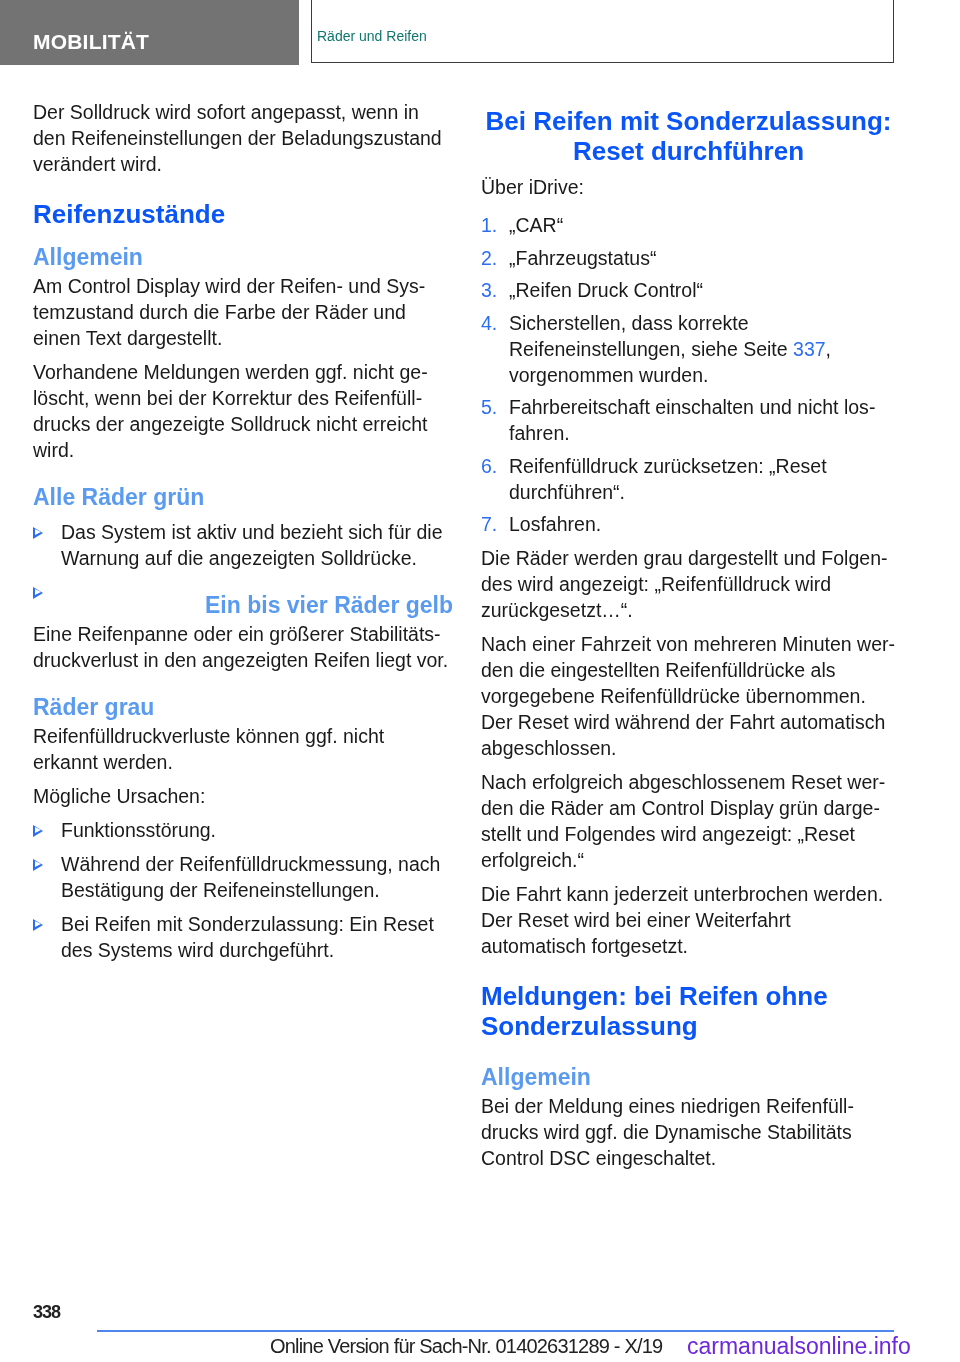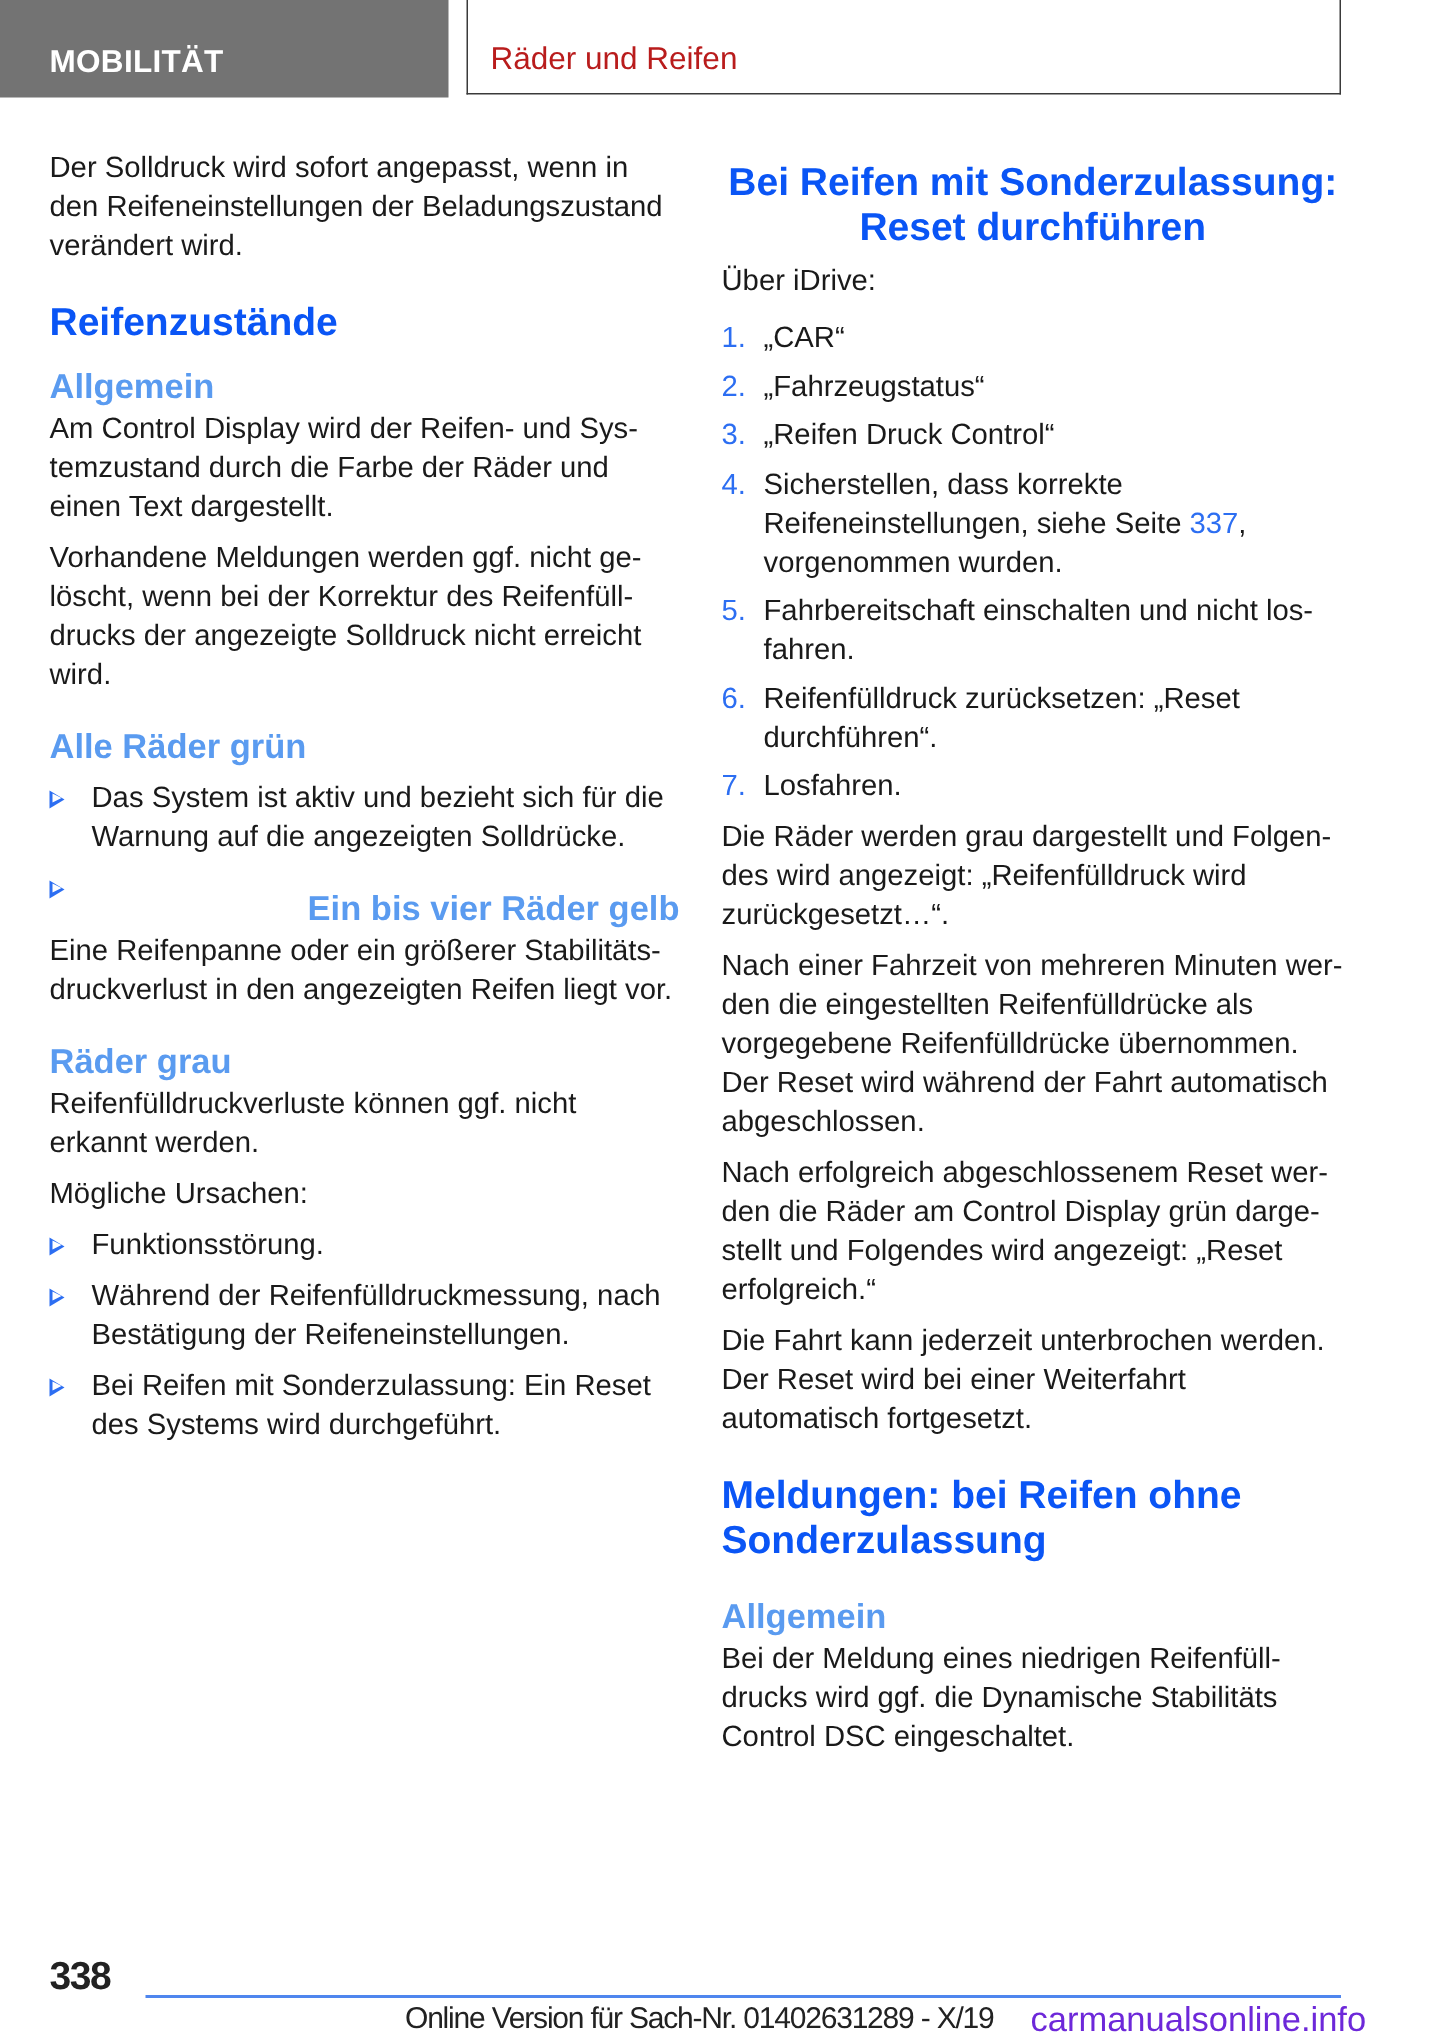--- a/index.html
+++ b/index.html
@@ -14,21 +14,21 @@
   }
   .header-tab span {
     position: absolute; left: 33px; top: 30px;
     font-size: 21px; font-weight: bold; letter-spacing: 0.2px;
   }
   .header-box {
     position: absolute; left: 311px; top: -2px; width: 583px; height: 65px;
     border: 1.5px solid #3a3a3a; border-top: none; box-sizing: border-box;
   }
   .header-box span {
-    position: absolute; left: 15px; top: 30px; font-size: 21px; color: #b91c1c;
+    position: absolute; left: 5px; top: 30px; font-size: 14px; color: #0f766e;
   }
   .col { position: absolute; top: 99px; }
   .col-left { left: 33px; width: 420px; }
   .col-right { left: 481px; width: 415px; top: 106px; }
   p { margin: 0 0 8px 0; font-size: 19.5px; line-height: 26px; }
   h2 {
     margin: 0; color: #0a55f5; font-weight: bold; font-size: 26px; line-height: 30px;
   }
   h3 {
     margin: 0; color: #5a9bf0; font-weight: bold; font-size: 23px; line-height: 28px;
@@ -47,21 +47,21 @@
     border-top: 3.6px solid transparent; border-bottom: 3.6px solid transparent;
     border-left: 6px solid #fff;
   }
   ol.num { list-style: none; margin: 0 0 8px 0; padding: 0; }
   ol.num li {
     position: relative; padding-left: 28px; font-size: 19.5px; line-height: 26px; margin-bottom: 6.5px;
   }
   ol.num li .n { position: absolute; left: 0; top: 0; color: #2c6ef2; }
   .link { color: #2c6ef2; }
   .footer-page {
-    position: absolute; left: 33px; top: 1302px; font-size: 26px; font-weight: bold; color: #222;
+    position: absolute; left: 33px; top: 1302px; font-size: 18px; font-weight: bold; color: #222;
     letter-spacing: -1px;
   }
   .footer-line {
     position: absolute; left: 97px; top: 1330px; width: 797px; height: 2px; background: #4f86ee;
   }
   .footer-text {
     position: absolute; left: 270px; top: 1335px; font-size: 20px; color: #222;
     letter-spacing: -0.8px;
   }
   .watermark {

